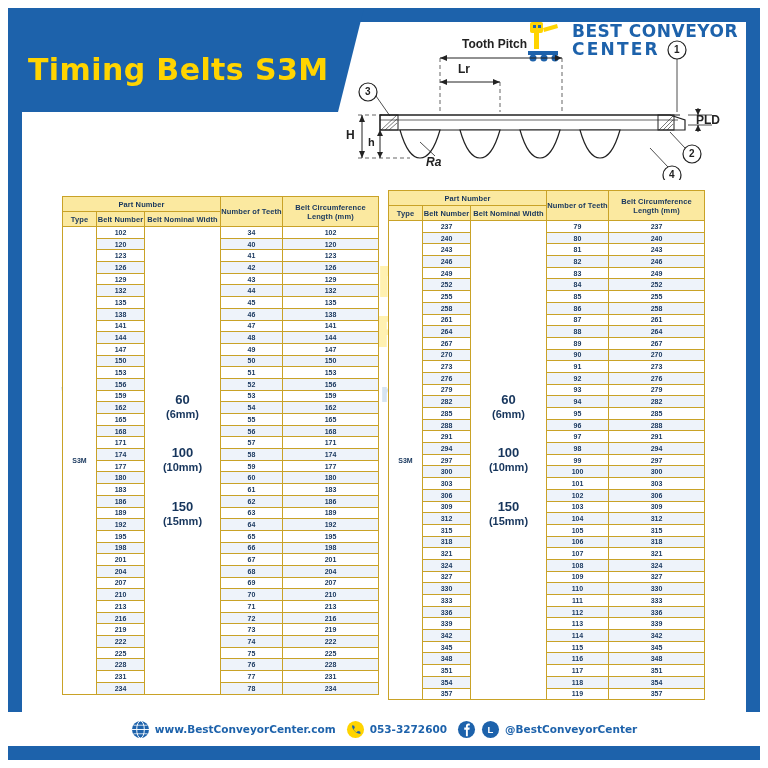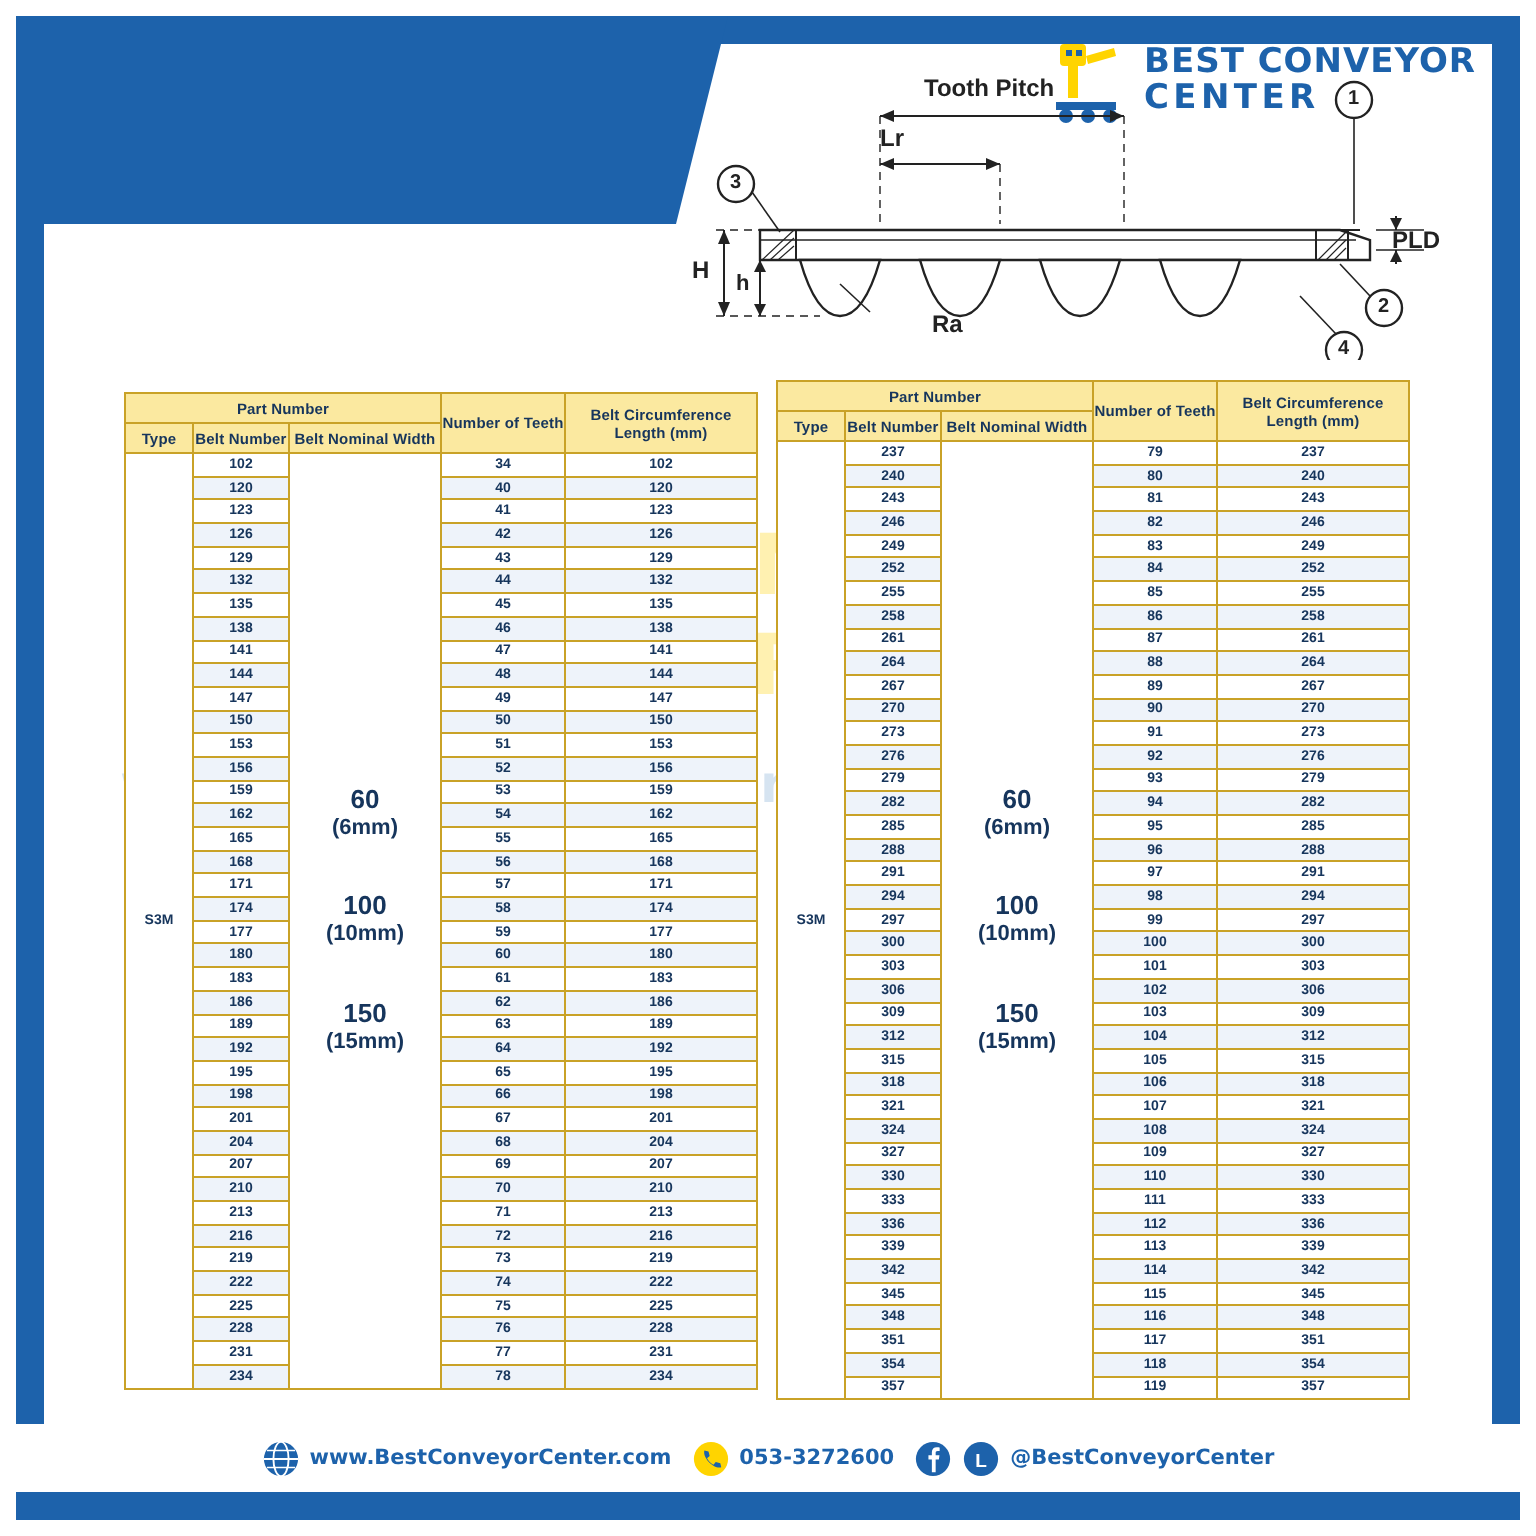--- a/index.html
+++ b/index.html
@@ -62,21 +62,21 @@
   .logo-line2 {
     color:#1d62ab; font-size:17px; font-weight:bold; letter-spacing:2.2px;
     font-family:"DejaVu Sans", sans-serif;
   }
   
   .diagram { position:absolute; left:340px; top:20px; width:400px; height:160px; }
   .diag-label {
     position:absolute; color:#222; font-size:12px; font-weight:bold;
     font-family:"Liberation Sans", sans-serif;
   }
-  .diag-label.italic { font-weight:bold;margin-left:40px; }
+  .diag-label.italic { font-style:italic; font-weight:bold; }
   
   .watermark {
     position:absolute; left:60px; top:250px; width:650px; height:230px;
     pointer-events:none; opacity:0.30;
   }
   .wm-text {
     position:absolute; color:#ffd400; font-weight:bold;
     font-family:"DejaVu Sans", sans-serif; white-space:nowrap;
   }
   .wm1 { left:118px; top:8px;  font-size:42px; letter-spacing:2px; }
@@ -141,20 +141,21 @@
 <body>
 
 <div id="page">
 
   <div class="border-left"></div>
   <div class="border-right"></div>
   <div class="border-bottom"></div>
   <div class="border-top-right"></div>
 
   <div class="header-block"></div>
+  <div class="header-title">Timing Belts S3M</div>
 
   <div class="logo">
     <svg class="logo-mark" viewBox="0 0 40 42">
       <rect x="6" y="2" width="13" height="11" rx="2" fill="#ffd400"></rect>
       <rect x="9" y="5" width="3" height="3" fill="#1d62ab"></rect>
       <rect x="14" y="5" width="3" height="3" fill="#1d62ab"></rect>
       <path d="M19 8 L33 4 L34 8 L20 12 Z" fill="#ffd400"></path>
       <rect x="10" y="13" width="5" height="16" fill="#ffd400"></rect>
       <path d="M4 31 h30 v4 h-30 z" fill="#1d62ab"></path>
       <circle cx="9" cy="38" r="3.5" fill="#1d62ab"></circle>
@@ -223,21 +224,21 @@
       <circle cx="337" cy="30" r="9" fill="#fff" stroke="#222" stroke-width="1.2"></circle>
       <line x1="337" y1="39" x2="337" y2="92" stroke="#222" stroke-width="0.8"></line>
       <circle cx="352" cy="134" r="9" fill="#fff" stroke="#222" stroke-width="1.2"></circle>
       <line x1="345" y1="128" x2="330" y2="112" stroke="#222" stroke-width="0.8"></line>
       <circle cx="28" cy="72" r="9" fill="#fff" stroke="#222" stroke-width="1.2"></circle>
       <line x1="36" y1="76" x2="50" y2="96" stroke="#222" stroke-width="0.8"></line>
       <circle cx="332" cy="155" r="9" fill="#fff" stroke="#222" stroke-width="1.2"></circle>
       <line x1="328" y1="147" x2="310" y2="128" stroke="#222" stroke-width="0.8"></line>
     </svg>
     <div class="diag-label" style="left:122px; top:17px;">Tooth Pitch</div>
-    <div class="diag-label" style="left:100px; top:42px;">Lr</div>
+    <div class="diag-label" style="left:118px; top:42px;">Lr</div>
     <div class="diag-label" style="left:356px; top:93px;">PLD</div>
     <div class="diag-label" style="left:6px; top:108px;">H</div>
     <div class="diag-label" style="left:28px; top:116px; font-size:11px;">h</div>
     <div class="diag-label italic" style="left:86px; top:135px;">Ra</div>
     <div class="diag-label" style="left:334px; top:24px; font-size:10px;">1</div>
     <div class="diag-label" style="left:349px; top:128px; font-size:10px;">2</div>
     <div class="diag-label" style="left:25px; top:66px; font-size:10px;">3</div>
     <div class="diag-label" style="left:329px; top:149px; font-size:10px;">4</div>
   </div>
 

